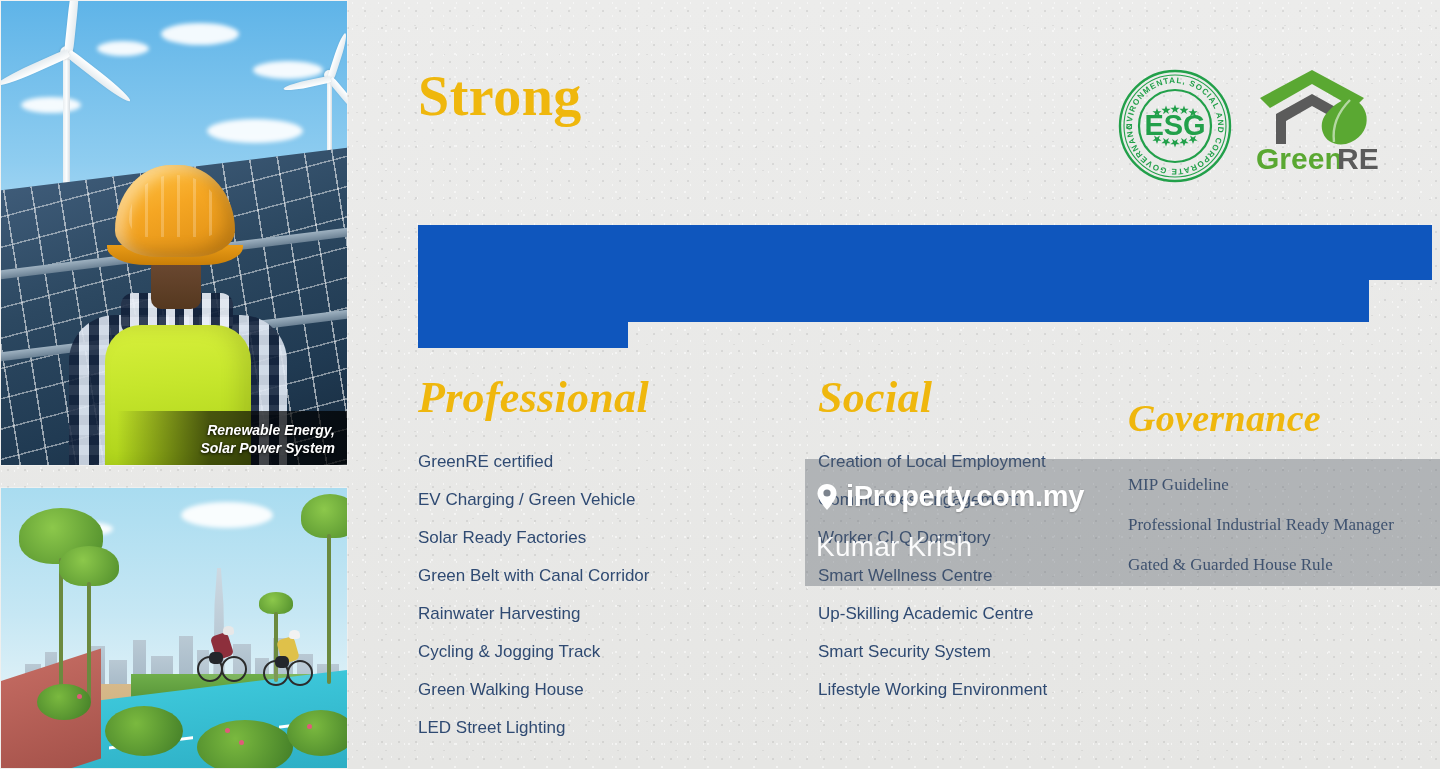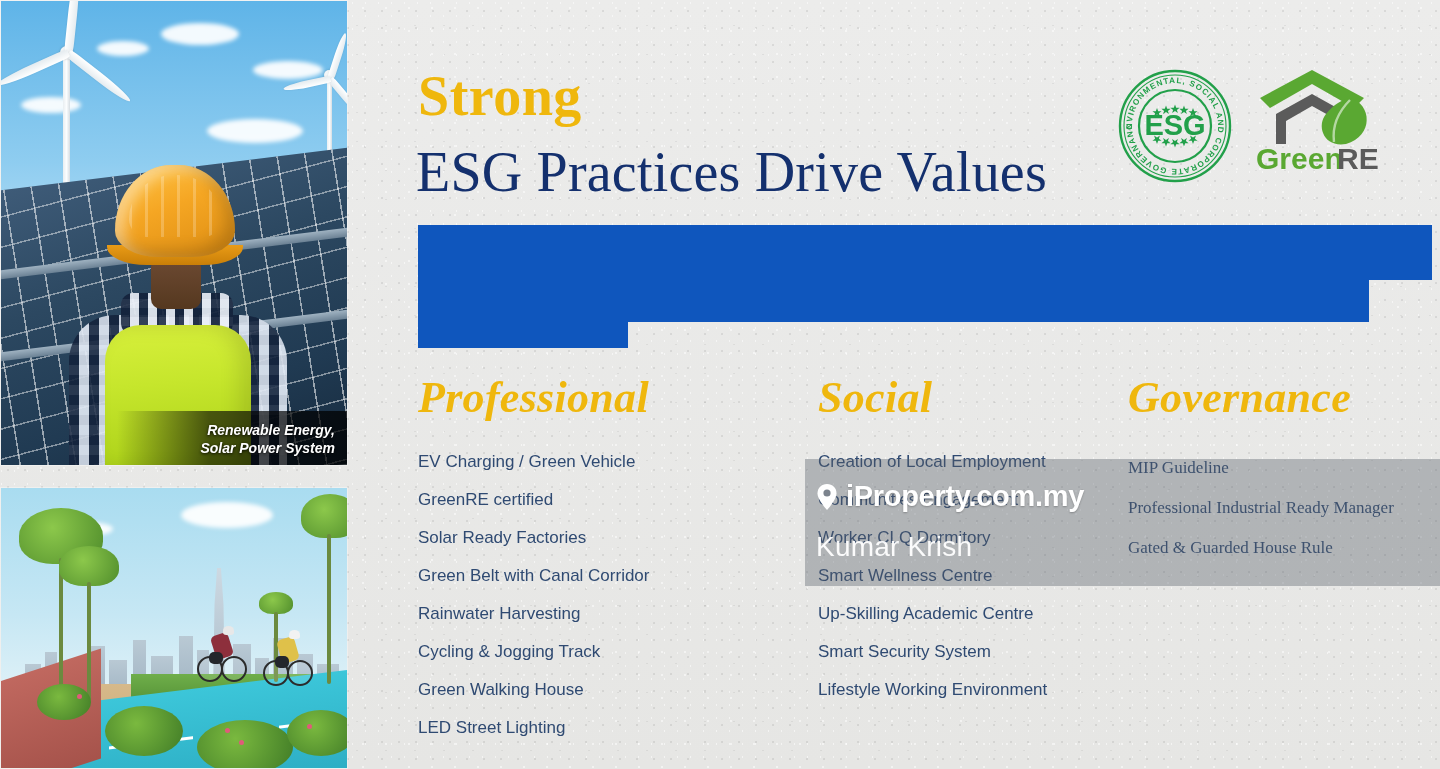--- a/index.html
+++ b/index.html
@@ -230,21 +230,21 @@
   .col-soc { left: 468px; width: 300px; }
   .col-gov { left: 778px; width: 312px; }
 
   .col-title {
     font-family: "Liberation Serif", serif;
     font-style: italic; font-weight: 700;
     font-size: 44px; color: #efb70d;
     letter-spacing: .3px;
     white-space: nowrap;
   }
-  .col-gov .col-title { font-size: 44px; }
+  .col-gov .col-title { font-size: 38px; margin-top: 24px; }
   .col-list { list-style: none; margin-top: 20px; }
   .col-list li {
     font-size: 17px; color: #2f4a72;
     line-height: 1; padding: 10px 0 11px 0;
     white-space: nowrap;
     font-family: "Liberation Sans", sans-serif;
   }
   .col-soc .col-list { margin-top: 20px; }
   .col-gov .col-list { margin-top: 25px; }
   .col-gov .col-list li { padding: 11px 0 12px 0; font-family: Liberation Serif, serif; }
@@ -392,21 +392,20 @@
       <div class="flower" style="left:76px;top:206px;"></div>
       <div class="flower" style="left:224px;top:240px;"></div>
       <div class="flower" style="left:238px;top:252px;"></div>
       <div class="flower" style="left:306px;top:236px;"></div>
     </div>
   </div>
 
   <div class="content">
 
     <div class="kicker">Strong</div>
-    <div class="headline">ESG Practices Drive Values</div>
 
     <div class="esg-seal">
       <svg viewBox="0 0 116 116" width="116" height="116" aria-hidden="true">
         <defs>
           <path id="ringPath" d="M 58,58 m -43,0 a 43,43 0 1,1 86,0 a 43,43 0 1,1 -86,0"></path>
         </defs>
         <circle cx="58" cy="58" r="55" fill="none" stroke="#22a04a" stroke-width="2.4"></circle>
         <circle cx="58" cy="58" r="51" fill="none" stroke="#22a04a" stroke-width="1.1"></circle>
         <circle cx="58" cy="58" r="36" fill="none" stroke="#22a04a" stroke-width="2.2"></circle>
         <text font-size="8.1" font-weight="bold" fill="#22a04a" font-family="Liberation Sans, sans-serif" letter-spacing="1.1">
@@ -448,22 +447,22 @@
       <div class="redact r1"></div>
       <div class="redact r2"></div>
       <div class="redact r3"></div>
     </div>
 
     <div class="columns">
 
       <div class="col col-env">
         <div class="col-title">Professional</div>
         <ul class="col-list">
+          <li>GreenRE certified</li>
           <li>EV Charging / Green Vehicle</li>
-          <li>GreenRE certified</li>
           <li>Solar Ready Factories</li>
           <li>Green Belt with Canal Corridor</li>
           <li>Rainwater Harvesting</li>
           <li>Cycling &amp; Jogging Track</li>
           <li>Green Walking House</li>
           <li>LED Street Lighting</li>
         </ul>
       </div>
 
       <div class="col col-soc">

